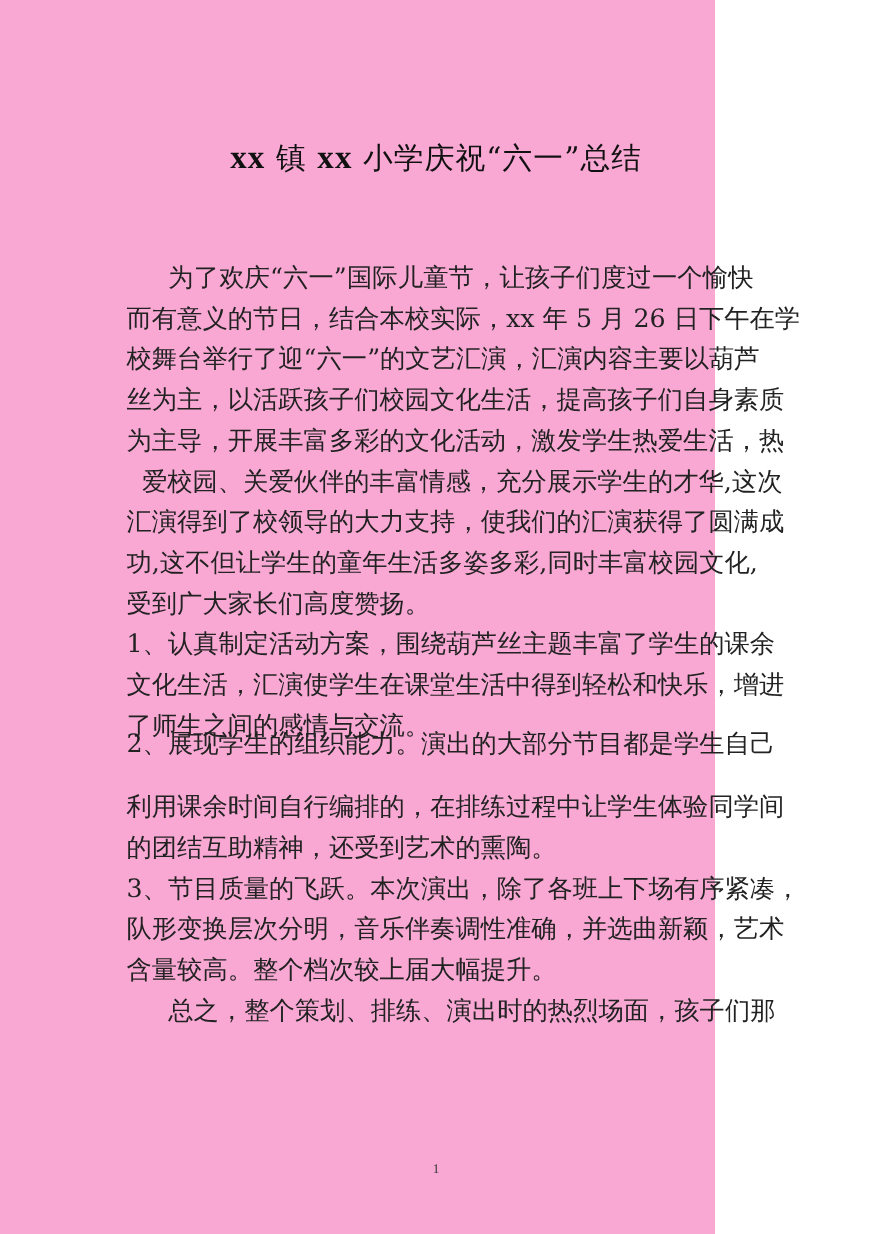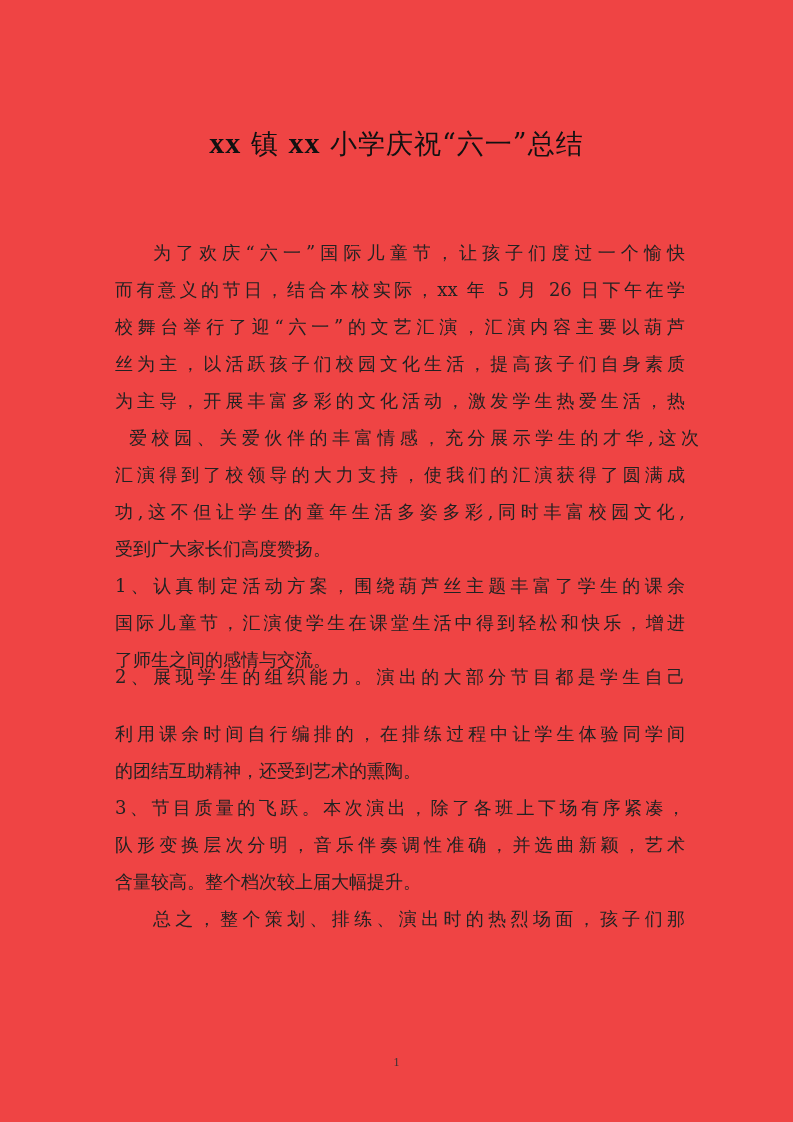--- a/index.html
+++ b/index.html
@@ -1,22 +1,22 @@
 <!DOCTYPE html>
 <html><head>
 <meta charset="utf-8">
 <style>
   html, body { margin: 0; padding: 0; background: #ffffff; }
   body { width: 793px; height: 1122px; position: relative; overflow: hidden;
          font-family: "DejaVu Serif", "Liberation Serif", serif; color: #1a1a1a; }
-  .page { position: absolute; left: 0; top: 0; width: 793px; height: 1122px; background: #ef4444; }
+  .page { position: absolute; left: 0; top: 0; width: 650px; height: 1122px; background: #f9a8d4; }
   .title { position: absolute; left: 0; width: 793px; top: 126px; text-align: center;
            font-size: 27px; letter-spacing: 1px; color: #111; }
   .title .latin { font-family: "Liberation Serif", serif; font-weight: bold; font-size: 30px; }
-  .line { position: absolute; left: 115px; width: 570px; height: 30px; font-size: 18px;
+  .line { position: absolute; left: 115px; width: 570px; height: 30px; font-size: 23px;
           line-height: 30px; white-space: nowrap; text-align: justify; text-align-last: justify;
           color: #222; }
   .line.last { text-align-last: left; }
   .line.indent { left: 153px; width: 532px; }
   .pagenum { position: absolute; left: 0; width: 793px; top: 1055px; text-align: center;
              font-family: "Liberation Serif", serif; font-size: 12px; color: #333; }
 </style>
 </head>
 <body>
 
@@ -29,21 +29,21 @@
       <div class="line indent" style="top: 238px;">为了欢庆“六一”国际儿童节，让孩子们度过一个愉快</div>
       <div class="line" style="top: 275px;">而有意义的节日，结合本校实际，xx 年 5 月 26 日下午在学</div>
       <div class="line" style="top: 312px;">校舞台举行了迎“六一”的文艺汇演，汇演内容主要以葫芦</div>
       <div class="line" style="top: 349px;">丝为主，以活跃孩子们校园文化生活，提高孩子们自身素质</div>
       <div class="line" style="top: 386px;">为主导，开展丰富多彩的文化活动，激发学生热爱生活，热</div>
       <div class="line" style="top: 423px; margin-left: 14px;">爱校园、关爱伙伴的丰富情感，充分展示学生的才华,这次</div>
       <div class="line" style="top: 460px;">汇演得到了校领导的大力支持，使我们的汇演获得了圆满成</div>
       <div class="line" style="top: 497px;">功,这不但让学生的童年生活多姿多彩,同时丰富校园文化,</div>
       <div class="line last" style="top: 534px;">受到广大家长们高度赞扬。</div>
       <div class="line" style="top: 571px;">1、认真制定活动方案，围绕葫芦丝主题丰富了学生的课余</div>
-      <div class="line" style="top: 608px;">国际儿童节，汇演使学生在课堂生活中得到轻松和快乐，增进</div>
+      <div class="line" style="top: 608px;">文化生活，汇演使学生在课堂生活中得到轻松和快乐，增进</div>
       <div class="line last" style="top: 645px;">了师生之间的感情与交流。</div>
       <div class="line" style="top: 662px;">2、展现学生的组织能力。演出的大部分节目都是学生自己</div>
       <div class="line" style="top: 719px;">利用课余时间自行编排的，在排练过程中让学生体验同学间</div>
       <div class="line last" style="top: 756px;">的团结互助精神，还受到艺术的熏陶。</div>
       <div class="line" style="top: 793px;">3、节目质量的飞跃。本次演出，除了各班上下场有序紧凑，</div>
       <div class="line" style="top: 830px; font-family: Liberation Serif, serif;">队形变换层次分明，音乐伴奏调性准确，并选曲新颖，艺术</div>
       <div class="line last" style="top: 867px;">含量较高。整个档次较上届大幅提升。</div>
       <div class="line indent" style="top: 904px;">总之，整个策划、排练、演出时的热烈场面，孩子们那</div>
     </div>
 

